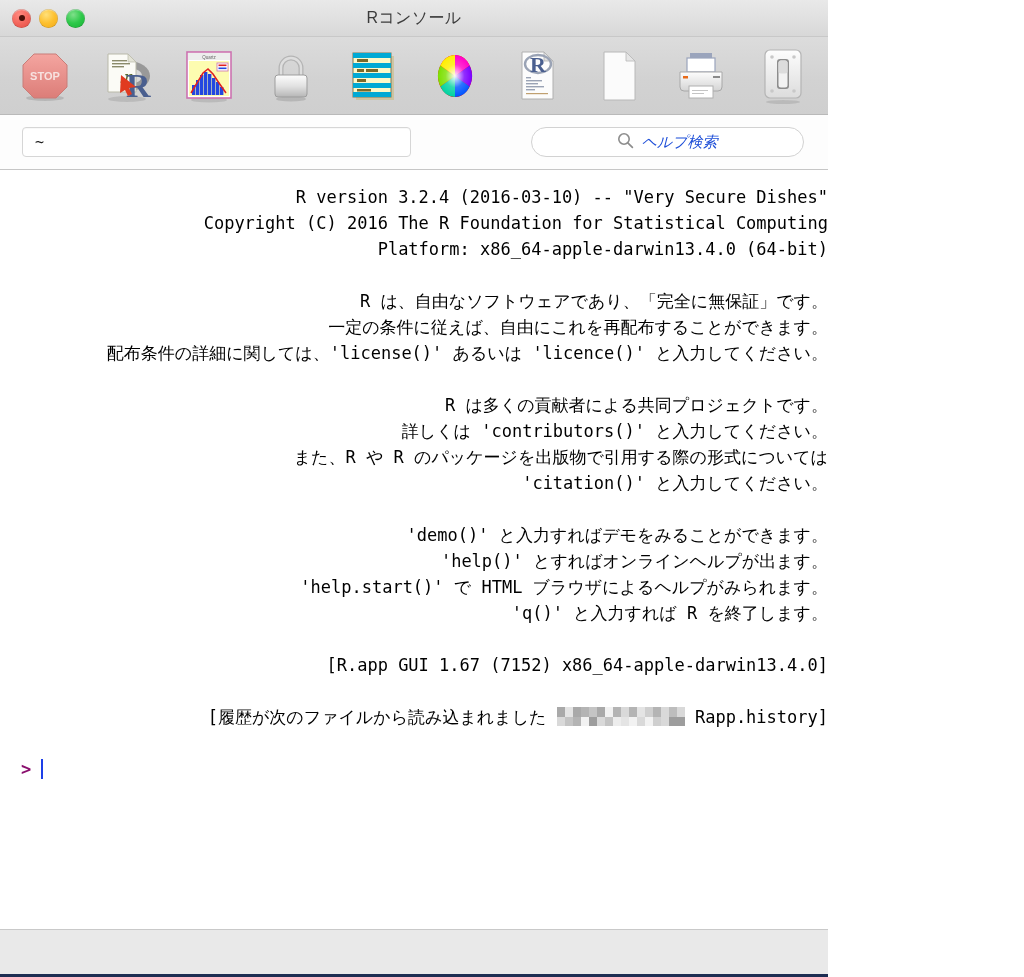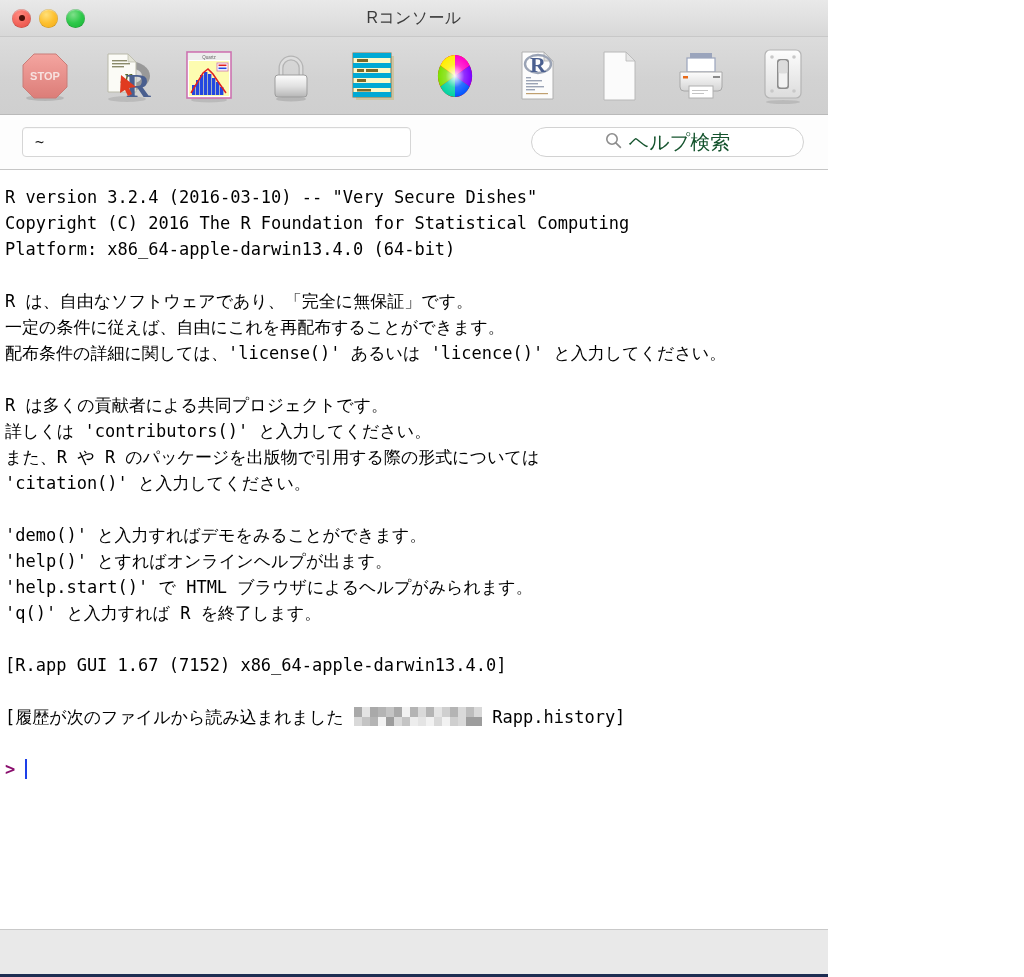--- a/index.html
+++ b/index.html
@@ -134,32 +134,34 @@
     border: 1px solid #d2d2d2;
     border-radius: 15px;
     background: #ffffff;
     display: flex;
     align-items: center;
     justify-content: center;
     gap: 7px;
     box-sizing: border-box;
   }
   .search-ph {
-    font-size: 20px;
-    color: #14532d;
+    font-size: 15px;
+    color: #1d4ed8;
+    font-style: italic;
   }
 
   
   .console {
     flex: 1 1 auto;
     background: #ffffff;
-    padding: 14px 0 0 5px;
+    padding: 14px 0 0 21px;
     box-sizing: border-box;
     overflow: hidden;
     position: relative;
+    text-align: right;
   }
   .console pre {
     margin: 0;
     font-family: "DejaVu Sans Mono", monospace;
     font-size: 17px;
     line-height: 26px;
     color: #000000;
     white-space: pre;
   }
   .console .line { height: 26px; white-space: pre; }

